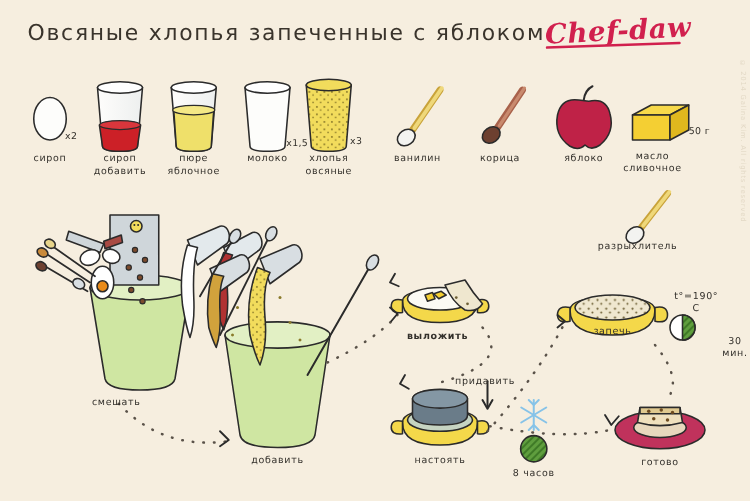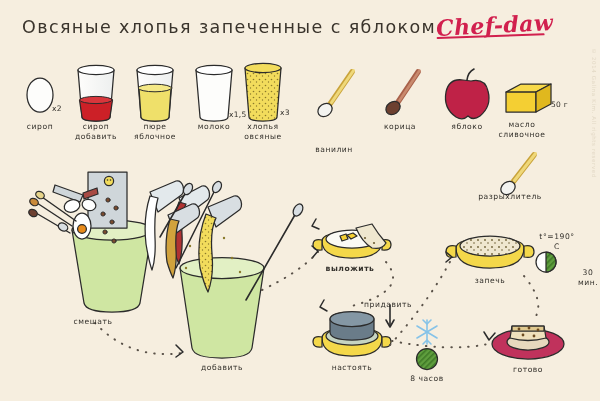--- a/index.html
+++ b/index.html
@@ -300,35 +300,35 @@
   <div class="lbl" style="left:155px;top:122px;">пюре
 яблочное</div>
 
   <div class="lbl" style="left:214px;top:122px;">молоко</div>
   <div class="mult" style="left:229px;top:110px;">x1,5</div>
 
   <div class="lbl" style="left:263px;top:122px;">хлопья
 овсяные</div>
   <div class="mult" style="left:280px;top:108px;">x3</div>
 
-  <div class="lbl" style="left:334px;top:122px;margin-top:23px;">ванилин</div>
+  <div class="lbl" style="left:334px;top:122px;">ванилин</div>
   <div class="lbl" style="left:400px;top:122px;">корица</div>
   <div class="lbl" style="left:467px;top:122px;">яблоко</div>
 
   <div class="lbl" style="left:522px;top:120px;">масло
 сливочное</div>
   <div class="mult" style="left:551px;top:100px;">50 г</div>
 
   <div class="lbl" style="left:510px;top:192px;">разрыхлитель</div>
 
   <div class="lbl" style="left:93px;top:317px;">смешать</div>
   <div class="lbl" style="left:222px;top:363px;">добавить</div>
   <div class="lbl" style="left:350px;top:264px;font-weight:bold;">выложить</div>
   <div class="lbl" style="left:388px;top:300px;">придавить</div>
-  <div class="lbl" style="left:490px;top:276px;">запечь</div>
+  <div class="lbl" style="left:490px;top:260px;">запечь</div>
   <div class="lbl" style="left:352px;top:363px;">настоять</div>
   <div class="lbl" style="left:528px;top:365px;">готово</div>
 
   <div class="lbl" style="left:557px;top:232px;">t°=190° C</div>
   <div class="lbl" style="left:588px;top:268px;">30 мин.</div>
   <div class="lbl" style="left:427px;top:374px;">8 часов</div>
 
 </div>
 
 </body></html>

